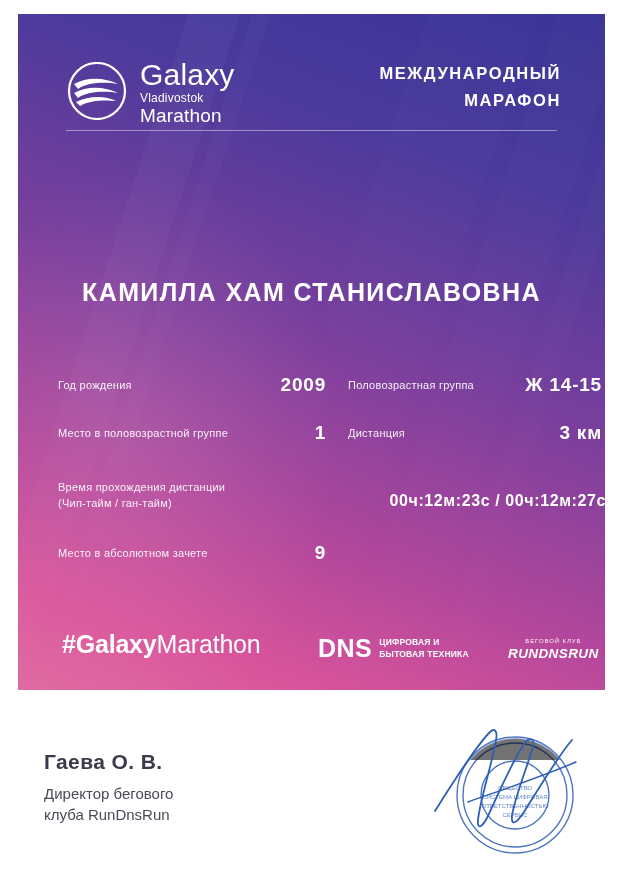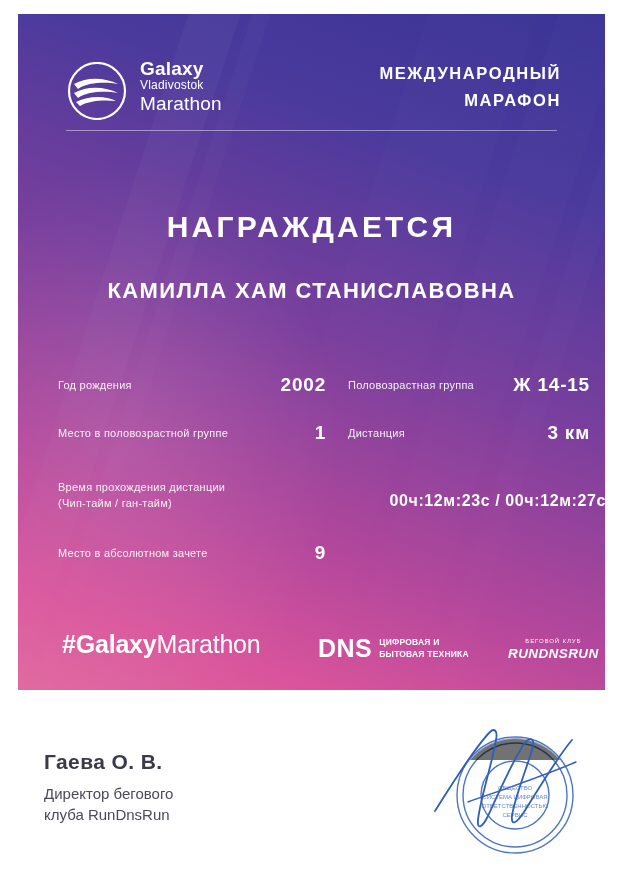--- a/index.html
+++ b/index.html
@@ -62,21 +62,21 @@
     height: 80px;
   }
   .logo-block {
     position: absolute;
     left: 48px; top: 4px;
     display: flex;
     align-items: flex-start;
   }
   .logo-mark { width: 62px; height: 58px; margin-right: 12px; margin-top: 4px; }
   .logo-text { color: #fff; line-height: 1.12; }
-  .logo-text .l1 { font-size: 19px; font-weight: bold; letter-spacing: .2px; }
+  .logo-text .l1 { font-size: 30px; font-weight: normal; letter-spacing: .2px; }
   .logo-text .l2 { font-size: 12px; font-weight: normal; letter-spacing: .2px; }
   .logo-text .l3 { font-size: 19px; font-weight: normal; letter-spacing: .2px; }
 
   .title-ru {
     position: absolute;
     right: 44px; top: 6px;
     text-align: right;
     color: #ffffff;
     font-size: 16.5px;
     font-weight: bold;
@@ -104,21 +104,21 @@
     font-size: 30px;
     font-weight: bold;
     letter-spacing: 3.2px;
   }
   .recipient {
     position: absolute;
     left: 0; top: 264px;
     width: 587px;
     text-align: center;
     color: #ffffff;
-    font-size: 22px;
+    font-size: 25px;
     font-weight: bold;
     letter-spacing: 1.4px;
   }
 
   
   .fields {
     position: absolute;
     left: 20px;
     top: 360px;
     width: 547px;
@@ -147,21 +147,21 @@
     font-size: 19px;
     font-weight: bold;
     letter-spacing: .8px;
     white-space: nowrap;
   }
   .col-left  { left: 20px;  width: 268px; }
   .col-right { left: 310px; width: 258px; }
   .col-left .lbl  { left: 0; }
   .col-left .val  { right: 0; }
   .col-right .lbl { left: 0; }
-  .col-right .val { right: 16px; text-align: right; }
+  .col-right .val { right: 4px; text-align: right; }
 
   .field.wide { left: 20px; width: 548px; }
   .field.wide .lbl { left: 0; top: 0; }
   .field.wide .val { right: 0; top: 12px; font-size: 16px; letter-spacing: .6px; }
 
   
   .hashtag {
     position: absolute;
     left: 44px;
     top: 616px;
@@ -282,29 +282,28 @@
       </div>
 
       <div class="title-ru">
         <div>МЕЖДУНАРОДНЫЙ</div>
         <div>МАРАФОН</div>
       </div>
     </div>
 
     <div class="rule"></div>
 
-    <div class="award-title">НАГРАЖДАЕТСЯ</div>
     <div class="recipient">КАМИЛЛА ХАМ СТАНИСЛАВОВНА</div>
 
     <div class="fields">
 
       <div class="field-row">
         <div class="field col-left">
           <span class="lbl">Год рождения</span>
-          <span class="val">2002</span>
+          <span class="val">2009</span>
         </div>
         <div class="field col-right">
           <span class="lbl">Половозрастная группа</span>
           <span class="val">Ж 14-15</span>
         </div>
       </div>
 
       <div class="field-row" style="height:58px">
         <div class="field col-left">
           <span class="lbl">Место в половозрастной группе</span>

